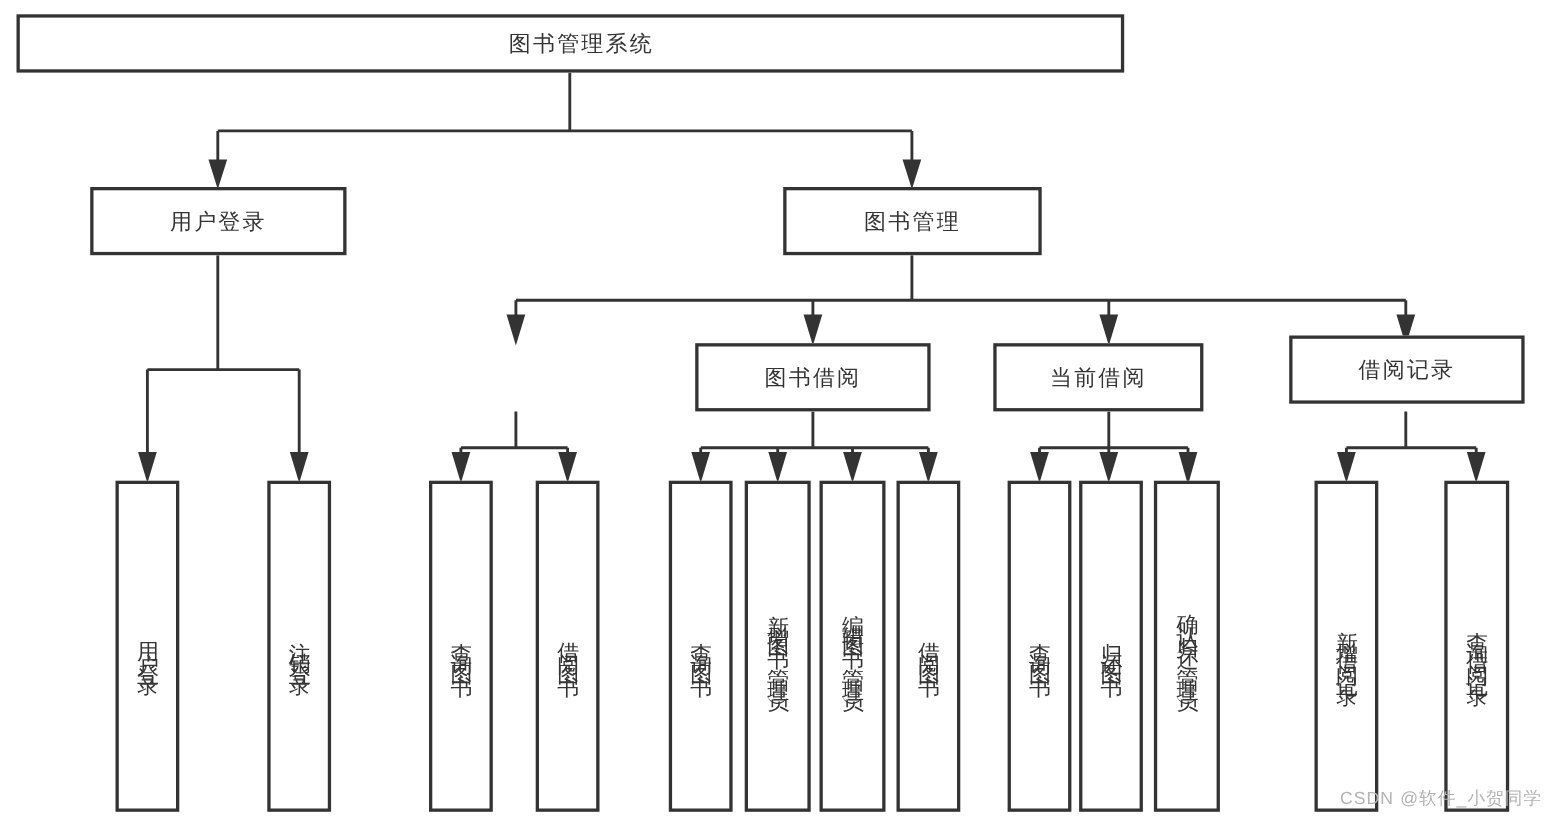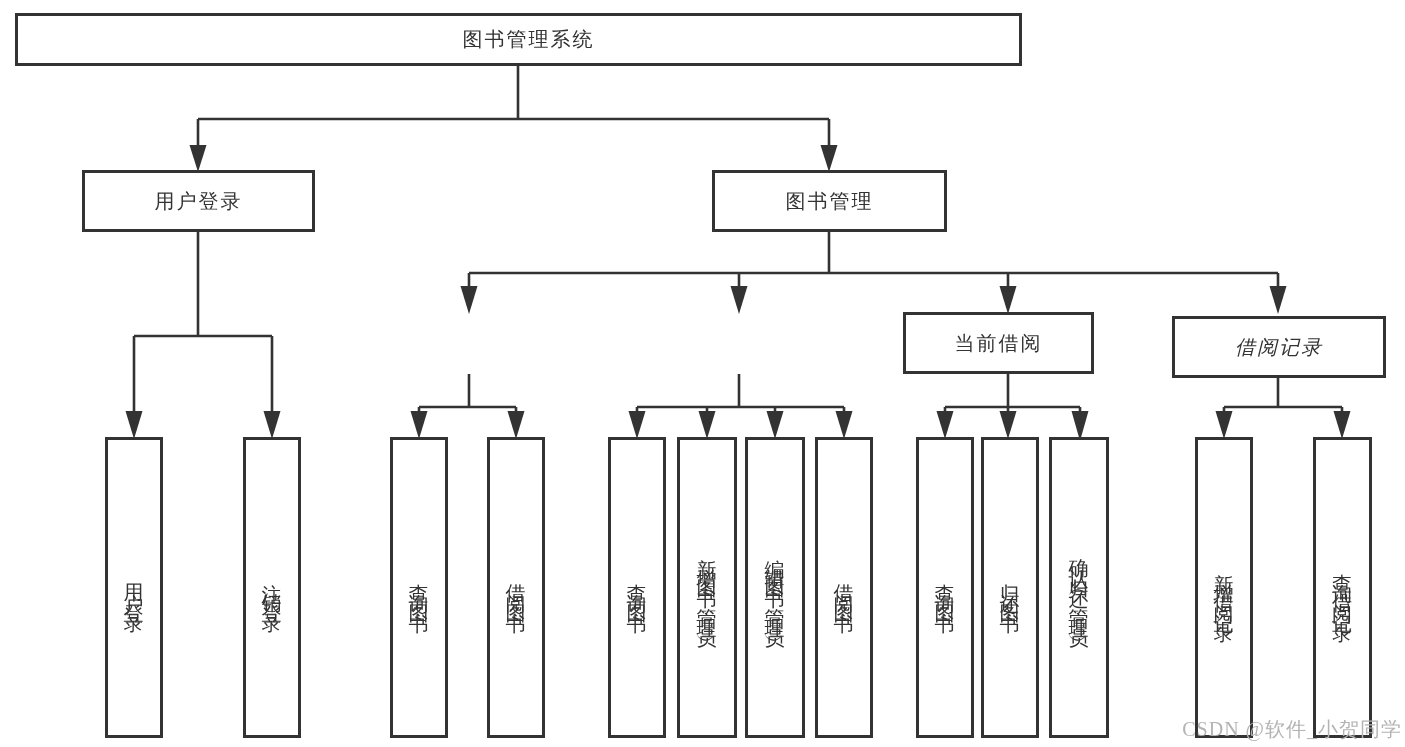--- a/index.html
+++ b/index.html
@@ -26,23 +26,22 @@
     display:flex;align-items:center;justify-content:center;
   }
   .vnode span{
     writing-mode:vertical-rl;
     text-orientation:mixed;
     font-size:20px;letter-spacing:10px;color:#333333;
     line-height:1;
   }
   .watermark{
     position:absolute;right:3px;top:716px;
-    font-size:20px;color:#b3b3b3;letter-spacing:1px;
+    font-size:16px;color:#b3b3b3;letter-spacing:1px;
     white-space:nowrap;
-    font-family:Liberation Serif, serif;
   }
 </style>
 </head>
 <body>
 
 <div class="stage">
 
   <svg class="connectors" viewBox="0 0 1405 747" xmlns="http://www.w3.org/2000/svg">
 
     <path d="M518 66 V119 M198 119 H829 M198 119 V148 M829 119 V148"></path>
@@ -77,22 +76,23 @@
     <path d="M1278 374 V407 M1224 407 H1342 M1224 407 V414 M1342 407 V414"></path>
     <polygon points="1215.5,411 1232.5,411 1224,439"></polygon>
     <polygon points="1333.5,411 1350.5,411 1342,439"></polygon>
   </svg>
 
   <div class="hnode" style="left:15px;top:13px;width:1007px;height:53px;padding-left:20px;">图书管理系统</div>
 
   <div class="hnode" style="left:82px;top:170px;width:233px;height:62px;">用户登录</div>
   <div class="hnode" style="left:712px;top:170px;width:235px;height:62px;text-align:right;">图书管理</div>
 
+  <div class="hnode" style="left:632px;top:312px;width:214px;height:62px;">图书借阅</div>
   <div class="hnode" style="left:903px;top:312px;width:191px;height:62px;">当前借阅</div>
-  <div class="hnode" style="left:1172px;top:316px;width:214px;height:62px;font-style:italic;">借阅记录</div>
+  <div class="hnode" style="left:1172px;top:305px;width:214px;height:62px;">借阅记录</div>
 
   <div class="vnode" style="left:105px;top:437px;width:58px;height:301px;">
     <span>用户登录</span>
   </div>
   <div class="vnode" style="left:243px;top:437px;width:58px;height:301px;">
     <span>注销登录</span>
   </div>
 
   <div class="vnode" style="left:390px;top:437px;width:58px;height:301px;">
     <span>查询图书</span>

